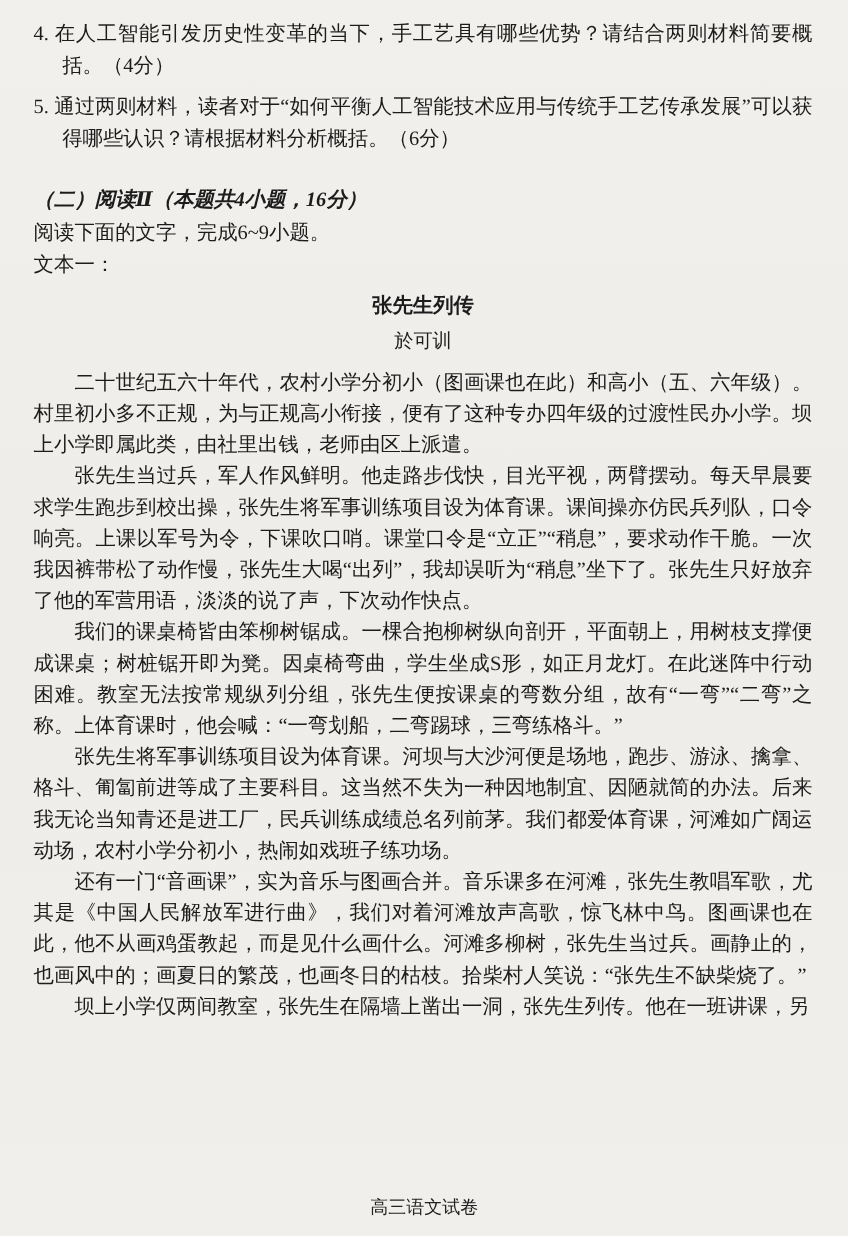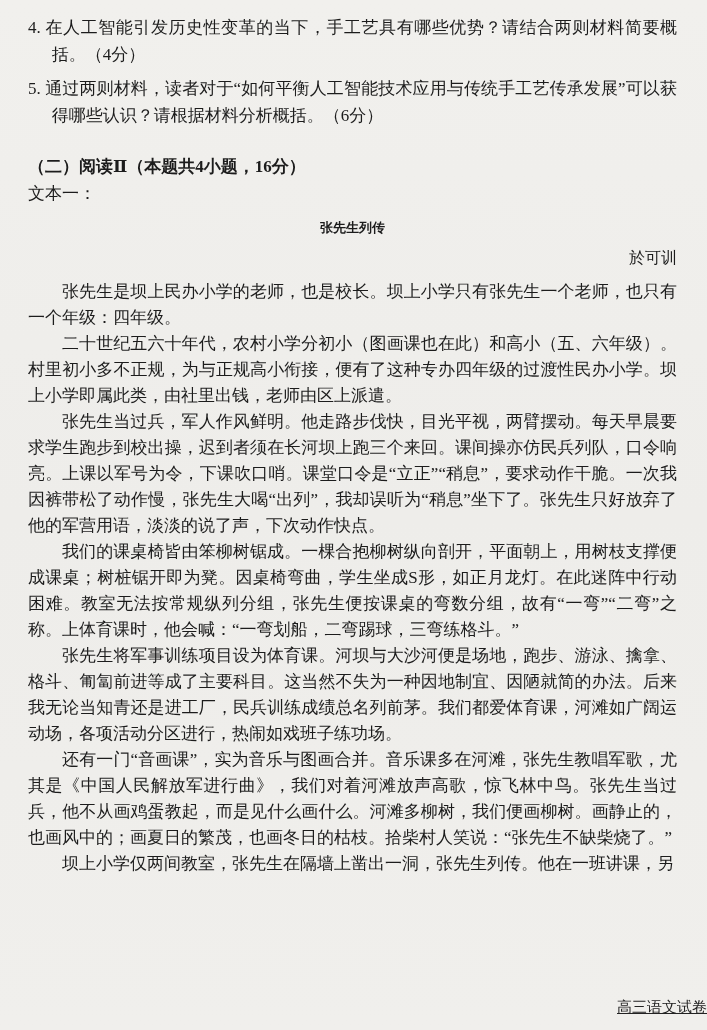--- a/index.html
+++ b/index.html
@@ -27,74 +27,74 @@
   .question {
     padding-left: 1.4em;
     text-indent: -1.4em;
     line-height: 27px;
     margin-bottom: 7px;
   }
   .section-header {
     font-weight: bold;
     margin-top: 24px;
     line-height: 27px;
+    font-style: italic;
   }
   .instruction {
     line-height: 27px;
   }
   .text-label {
     font-weight: normal;
     line-height: 27px;
   }
   .article-title {
     text-align: center;
     font-weight: bold;
-    font-size: 13px;
+    font-size: 17px;
     line-height: 27px;
     margin: 7px 0 4px 0;
   }
   .article-author {
-    text-align: right;
+    text-align: center;
     font-size: 16px;
     line-height: 26px;
     margin-bottom: 8px;
   }
   .body-para {
     margin: 0;
     text-indent: 2em;
     line-height: 26px;
   }
   .page-footer {
     position: absolute;
     left: 0;
     right: 0;
     bottom: 10px;
-    text-align: right;
+    text-align: center;
     font-size: 15px;
     color: #222;
-    text-decoration: underline;
   }
 </style>
 </head>
 <body>
 
 <div class="page">
 
   <div class="question">4. 在人工智能引发历史性变革的当下，手工艺具有哪些优势？请结合两则材料简要概括。（4分）</div>
   <div class="question">5. 通过两则材料，读者对于“如何平衡人工智能技术应用与传统手工艺传承发展”可以获得哪些认识？请根据材料分析概括。（6分）</div>
 
   <div class="section-header">（二）阅读Ⅱ（本题共4小题，16分）</div>
+  <div class="instruction">阅读下面的文字，完成6~9小题。</div>
   <div class="text-label">文本一：</div>
 
   <div class="article-title">张先生列传</div>
   <div class="article-author">於可训</div>
 
-  <p class="body-para">张先生是坝上民办小学的老师，也是校长。坝上小学只有张先生一个老师，也只有一个年级：四年级。</p>
   <p class="body-para">二十世纪五六十年代，农村小学分初小（图画课也在此）和高小（五、六年级）。村里初小多不正规，为与正规高小衔接，便有了这种专办四年级的过渡性民办小学。坝上小学即属此类，由社里出钱，老师由区上派遣。</p>
-  <p class="body-para">张先生当过兵，军人作风鲜明。他走路步伐快，目光平视，两臂摆动。每天早晨要求学生跑步到校出操，迟到者须在长河坝上跑三个来回。课间操亦仿民兵列队，口令响亮。上课以军号为令，下课吹口哨。课堂口令是“立正”“稍息”，要求动作干脆。一次我因裤带松了动作慢，张先生大喝“出列”，我却误听为“稍息”坐下了。张先生只好放弃了他的军营用语，淡淡的说了声，下次动作快点。</p>
+  <p class="body-para">张先生当过兵，军人作风鲜明。他走路步伐快，目光平视，两臂摆动。每天早晨要求学生跑步到校出操，张先生将军事训练项目设为体育课。课间操亦仿民兵列队，口令响亮。上课以军号为令，下课吹口哨。课堂口令是“立正”“稍息”，要求动作干脆。一次我因裤带松了动作慢，张先生大喝“出列”，我却误听为“稍息”坐下了。张先生只好放弃了他的军营用语，淡淡的说了声，下次动作快点。</p>
   <p class="body-para">我们的课桌椅皆由笨柳树锯成。一棵合抱柳树纵向剖开，平面朝上，用树枝支撑便成课桌；树桩锯开即为凳。因桌椅弯曲，学生坐成S形，如正月龙灯。在此迷阵中行动困难。教室无法按常规纵列分组，张先生便按课桌的弯数分组，故有“一弯”“二弯”之称。上体育课时，他会喊：“一弯划船，二弯踢球，三弯练格斗。”</p>
-  <p class="body-para">张先生将军事训练项目设为体育课。河坝与大沙河便是场地，跑步、游泳、擒拿、格斗、匍匐前进等成了主要科目。这当然不失为一种因地制宜、因陋就简的办法。后来我无论当知青还是进工厂，民兵训练成绩总名列前茅。我们都爱体育课，河滩如广阔运动场，各项活动分区进行，热闹如戏班子练功场。</p>
-  <p class="body-para">还有一门“音画课”，实为音乐与图画合并。音乐课多在河滩，张先生教唱军歌，尤其是《中国人民解放军进行曲》，我们对着河滩放声高歌，惊飞林中鸟。张先生当过兵，他不从画鸡蛋教起，而是见什么画什么。河滩多柳树，我们便画柳树。画静止的，也画风中的；画夏日的繁茂，也画冬日的枯枝。拾柴村人笑说：“张先生不缺柴烧了。”</p>
+  <p class="body-para">张先生将军事训练项目设为体育课。河坝与大沙河便是场地，跑步、游泳、擒拿、格斗、匍匐前进等成了主要科目。这当然不失为一种因地制宜、因陋就简的办法。后来我无论当知青还是进工厂，民兵训练成绩总名列前茅。我们都爱体育课，河滩如广阔运动场，农村小学分初小，热闹如戏班子练功场。</p>
+  <p class="body-para">还有一门“音画课”，实为音乐与图画合并。音乐课多在河滩，张先生教唱军歌，尤其是《中国人民解放军进行曲》，我们对着河滩放声高歌，惊飞林中鸟。图画课也在此，他不从画鸡蛋教起，而是见什么画什么。河滩多柳树，张先生当过兵。画静止的，也画风中的；画夏日的繁茂，也画冬日的枯枝。拾柴村人笑说：“张先生不缺柴烧了。”</p>
   <p class="body-para">坝上小学仅两间教室，张先生在隔墙上凿出一洞，张先生列传。他在一班讲课，另</p>
 
   <div class="page-footer">高三语文试卷</div>
 
 </div>
 
 </body></html>

